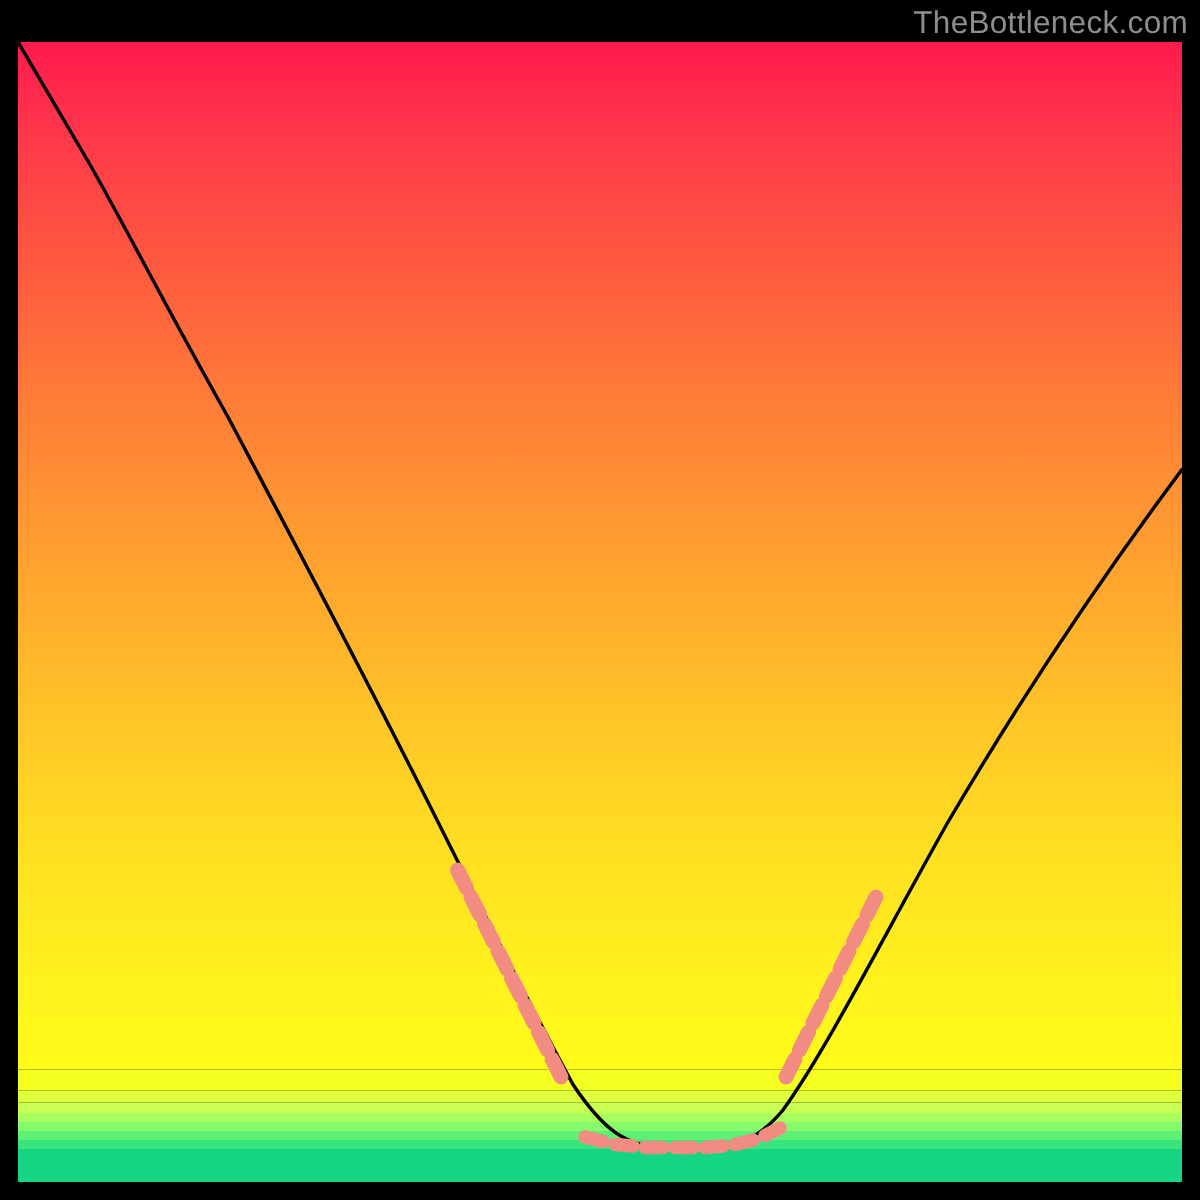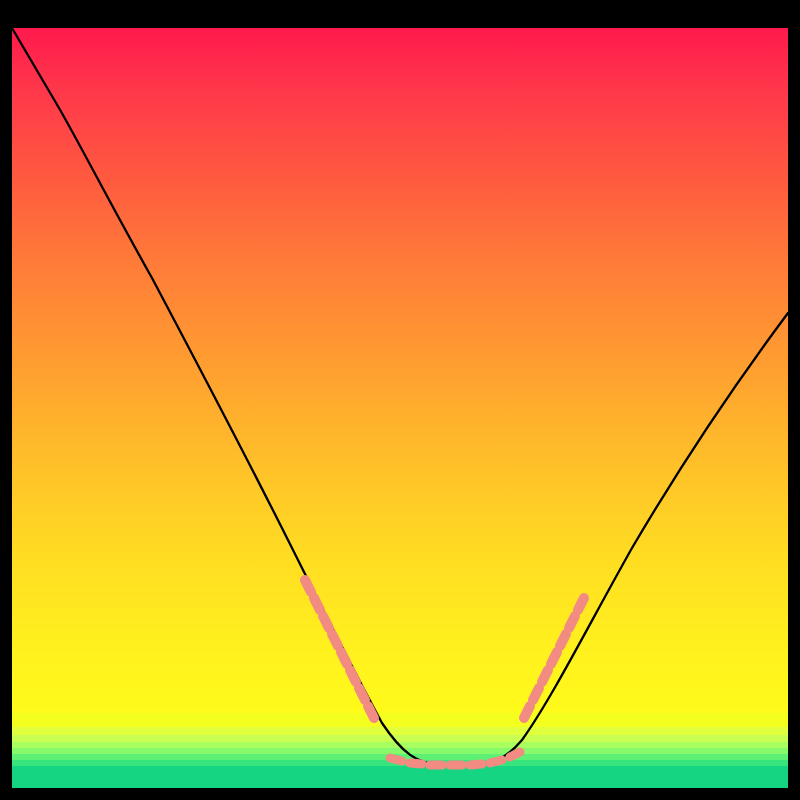--- a/index.html
+++ b/index.html
@@ -75,20 +75,21 @@
     font-size: 21px;
     letter-spacing: 0.2px;
     white-space: nowrap;
   }
 </style>
 </head>
 <body>
 
 <div class="stage">
 
+  <div class="watermark">TheBottleneck.com</div>
 
   <div class="plot-area">
 
     <div class="grad-main"></div>
     <div class="band b1"></div>
     <div class="band b2"></div>
     <div class="band b3"></div>
     <div class="band b4"></div>
     <div class="band b5"></div>
     <div class="band b6"></div>

